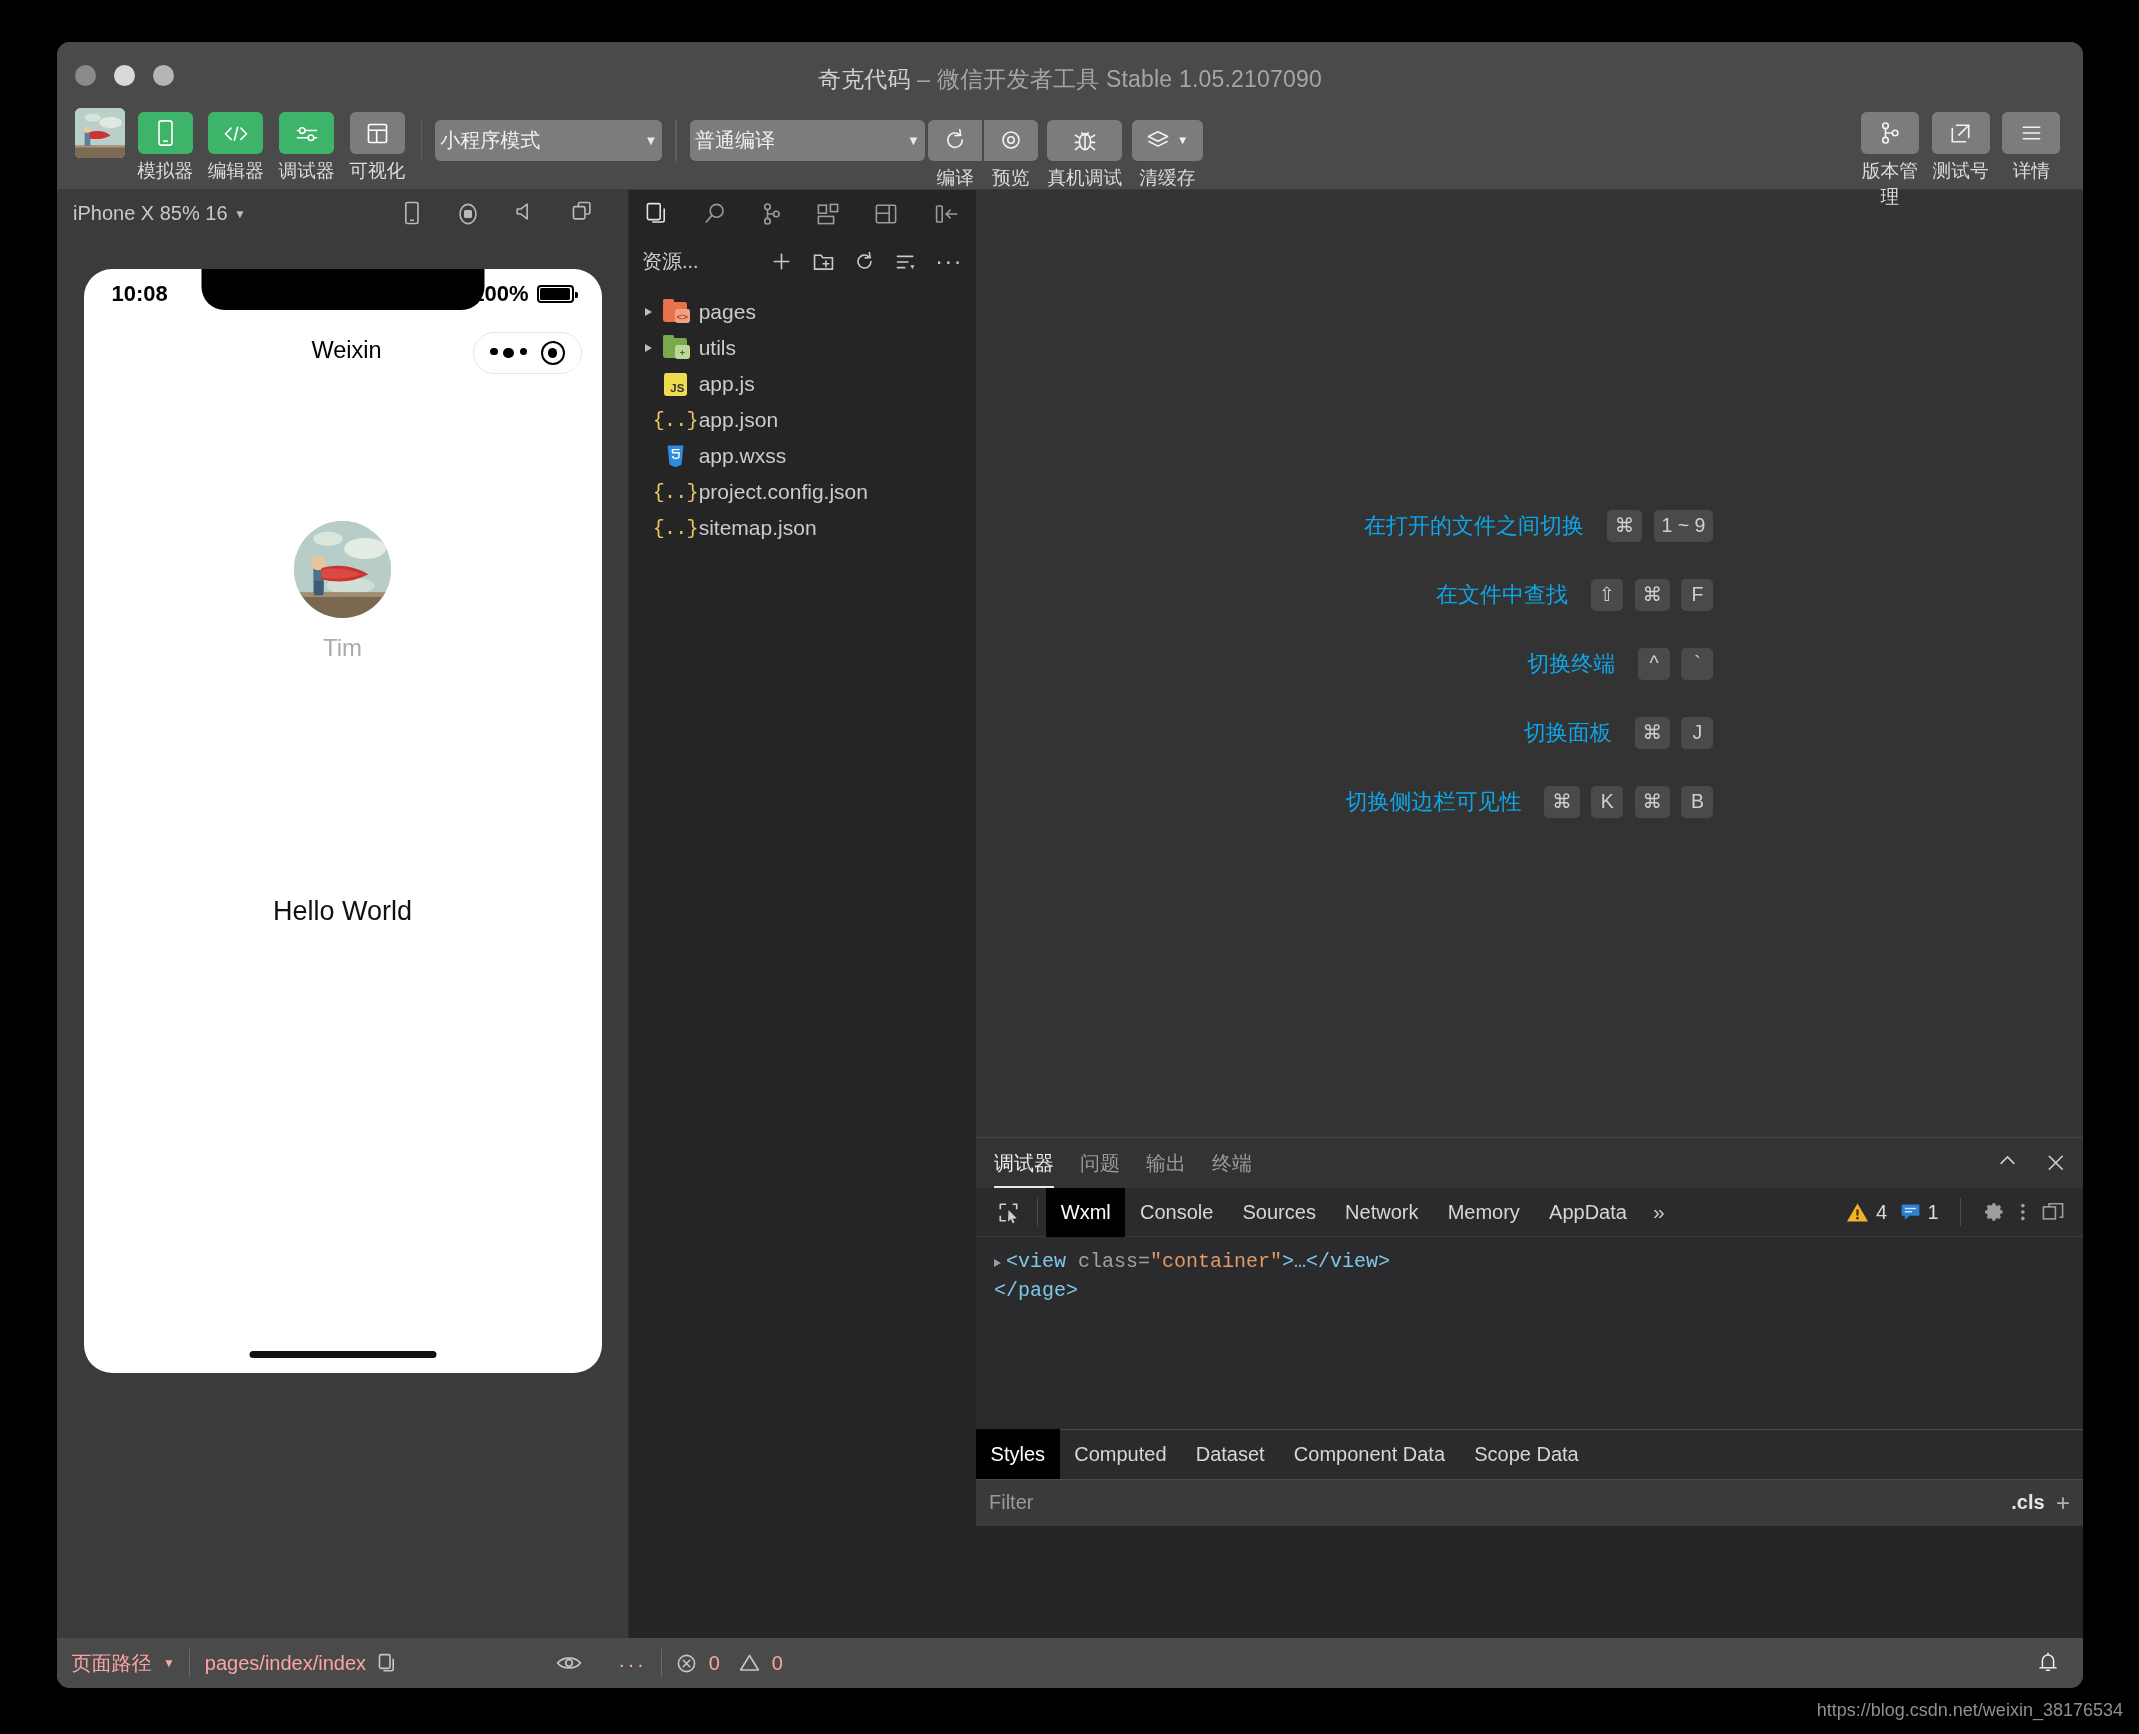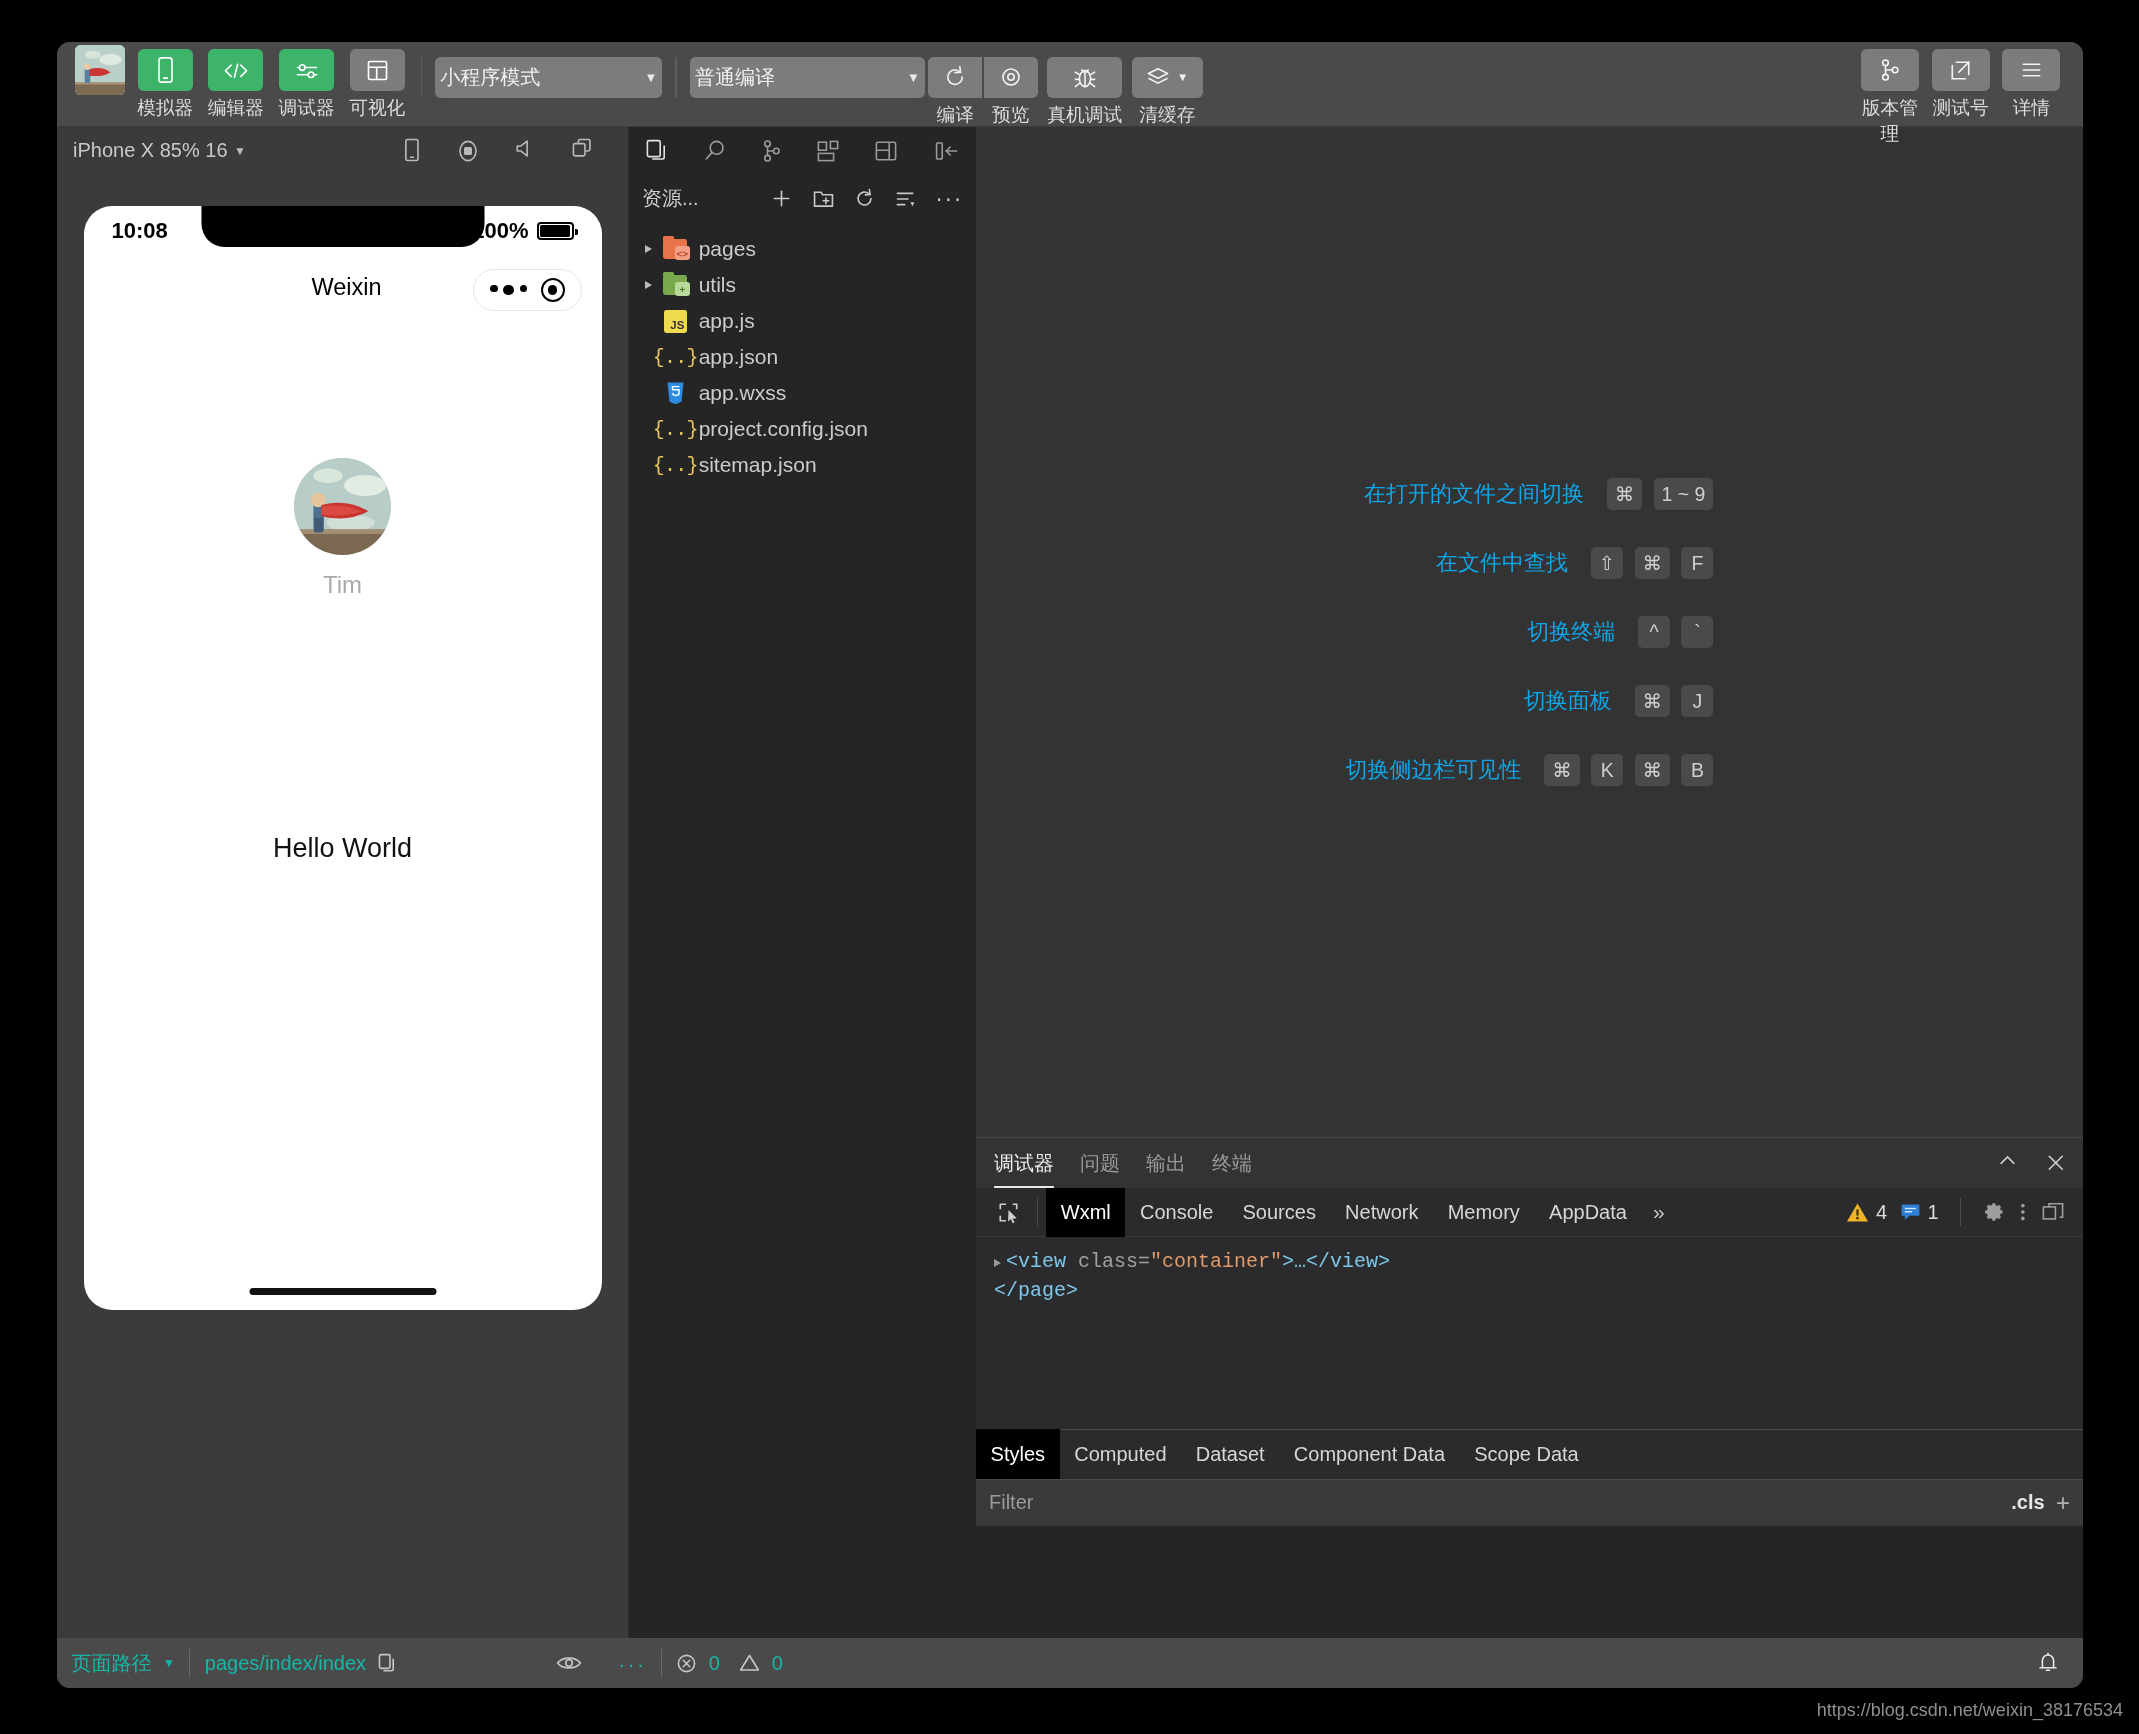--- a/index.html
+++ b/index.html
@@ -375,38 +375,48 @@
   .filter-input { font-size: 20px; color: #9a9a9a; flex: 1 1 auto; }
   .cls { font-size: 20px; color: #e6e6e6; font-weight: bold; margin-right: 11.4px; }
   .plus-sm { color: #b0b0b0; font-size: 24px; }
   .styles-body { flex: 1 1 auto; background: #252526; min-height: 0; }
 
   
   .statusbar-bottom {
     height: 50px; flex: 0 0 50px;
     background: #4a4a4a;
     display: flex; align-items: center;
-    color: #14b8a6; font-size: 20px;
+    color: #fca5a5; font-size: 20px;
   }
   .sb-seg { display: flex; align-items: center; height: 50px; padding: 0 14.6px; gap: 11.4px; }
   .sb-div { width: 0.8px; height: 28px; background: #6a6a6a; }
   .sb-right { margin-left: auto; padding-right: 23px; display: flex; align-items: center; }
 
   .watermark {
     position: absolute;
     right: 16px; bottom: 13px;
     font-size: 18px; color: #8f8f8f;
   }
   svg { display: block; }
 </style>
 </head>
 <body>
 
 <div class="window">
 
+  <div class="titlebar">
+    <div class="traffic">
+      <span class="dot red"></span>
+      <span class="dot yellow"></span>
+      <span class="dot green"></span>
+    </div>
+    <div class="title-text">
+      <span>奇克代码</span><span class="dim"> – </span><span class="dim">微信开发者工具 Stable 1.05.2107090</span>
+    </div>
+  </div>
 
   <div class="toolbar">
     <div class="tb-left">
       <div class="avatar-btn">
         <svg class="avatar-art" viewBox="0 0 62 62">
           <rect width="62" height="62" fill="#b9cfc9"></rect>
           <ellipse cx="44" cy="18" rx="14" ry="7" fill="#dfe9e0"></ellipse>
           <ellipse cx="22" cy="12" rx="10" ry="5" fill="#d7e4da"></ellipse>
           <rect y="48" width="62" height="14" fill="#7c6a52"></rect>
           <rect y="46" width="62" height="3" fill="#a8937a"></rect>

